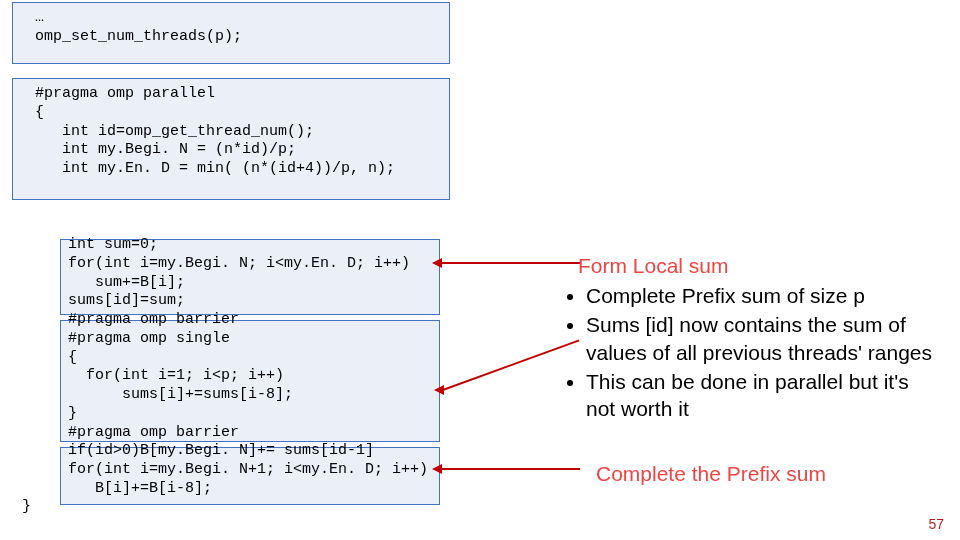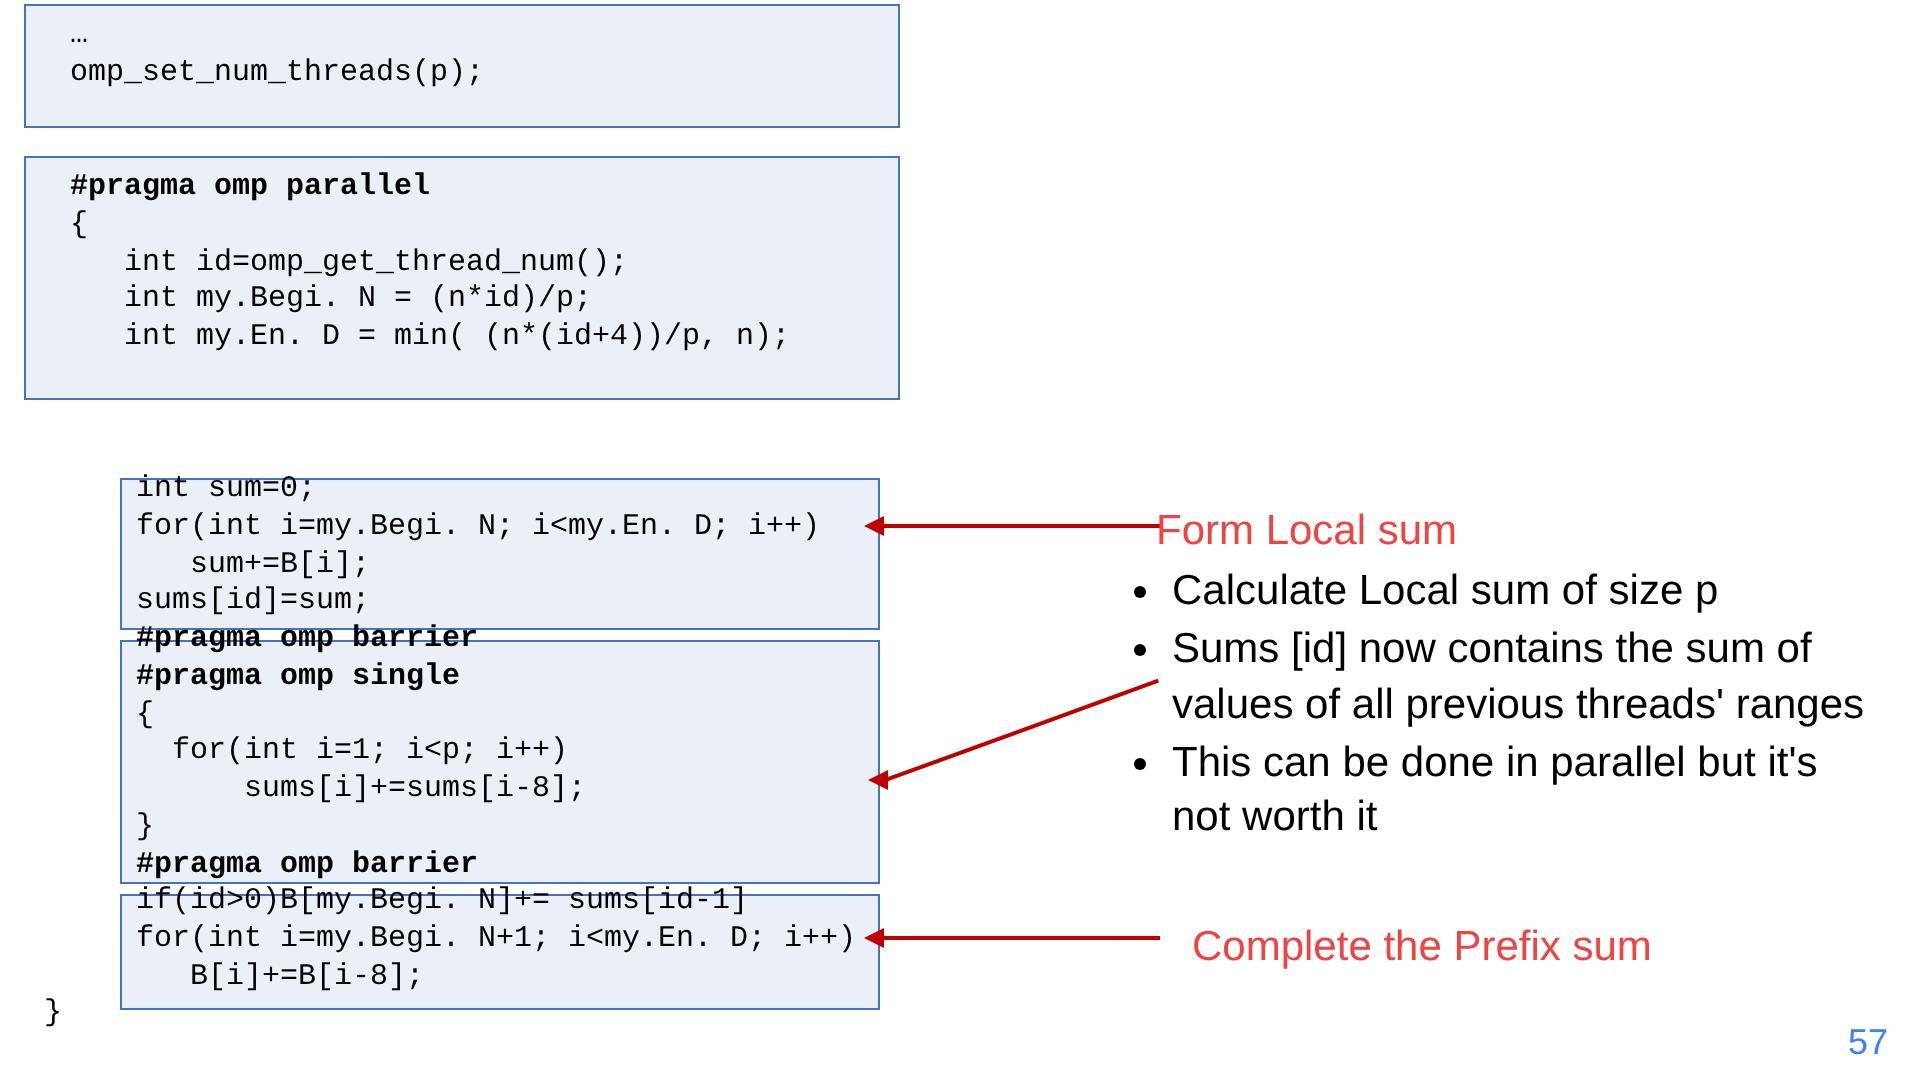--- a/index.html
+++ b/index.html
@@ -34,21 +34,21 @@
     font-size: 15px;
   }
   .inner-box {
     position: absolute;
     border: 1px solid #4472c4;
     background: #ebeff7;
   }
   .box-a { left: 60px; top: 239px; width: 380px; height: 76px; }
   .box-b { left: 60px; top: 320px; width: 380px; height: 122px; }
   .box-c { left: 60px; top: 447px; width: 380px; height: 58px; }
-  .kw { font-weight: bold; color: #000; }
+  .kw { font-weight: normal; color: #000; }
   .arrow {
     position: absolute;
     pointer-events: none;
   }
   .arrow-line {
     position: absolute;
     height: 1.5px;
     background: #c00000;
   }
   .arrow-head {
@@ -77,22 +77,22 @@
     position: absolute;
     width: 380px;
     font-size: 21px;
     line-height: 1.3;
   }
   .bullets li { margin-left: 24px; margin-bottom: 2px; }
   .pagenum {
     position: absolute;
     right: 16px;
     bottom: 8px;
-    font-size: 18px;
-    color: #3b82f6;
+    font-size: 14px;
+    color: #b91c1c;
   }
 </style>
 </head>
 <body>
 
 <div class="code-block block1"><span>…</span>
 <span>omp_set_num_threads(p);</span></div>
 
 <div class="code-block block2"><span class="kw">#pragma omp parallel</span>
 <span>{</span>
@@ -129,19 +129,19 @@
   <div class="diag-line" style="left:0;top:50px;width:148px;transform:rotate(-20deg);"></div>
   <div class="arrow-head" style="left:-6px;top:45px;"></div>
 </div>
 <div class="arrow" style="top:468px;left:440px;width:140px;">
   <div class="arrow-line" style="left:0;top:0;width:140px;"></div>
   <div class="arrow-head" style="left:-8px;top:-4px;"></div>
 </div>
 
 <div class="right-text" style="top:252px;">Form Local sum</div>
 <ul class="bullets">
-  <li>Calculate Local sum of size p</li>
+  <li>Complete Prefix sum of size p</li>
   <li>Sums [id] now contains the sum of values of all previous threads' ranges</li>
   <li>This can be done in parallel but it's not worth it</li>
 </ul>
 <div class="right-text" style="top:460px;left:570px;margin-left:26px;">Complete the Prefix sum</div>
 
 <div class="pagenum">57</div>
 
 </body></html>

